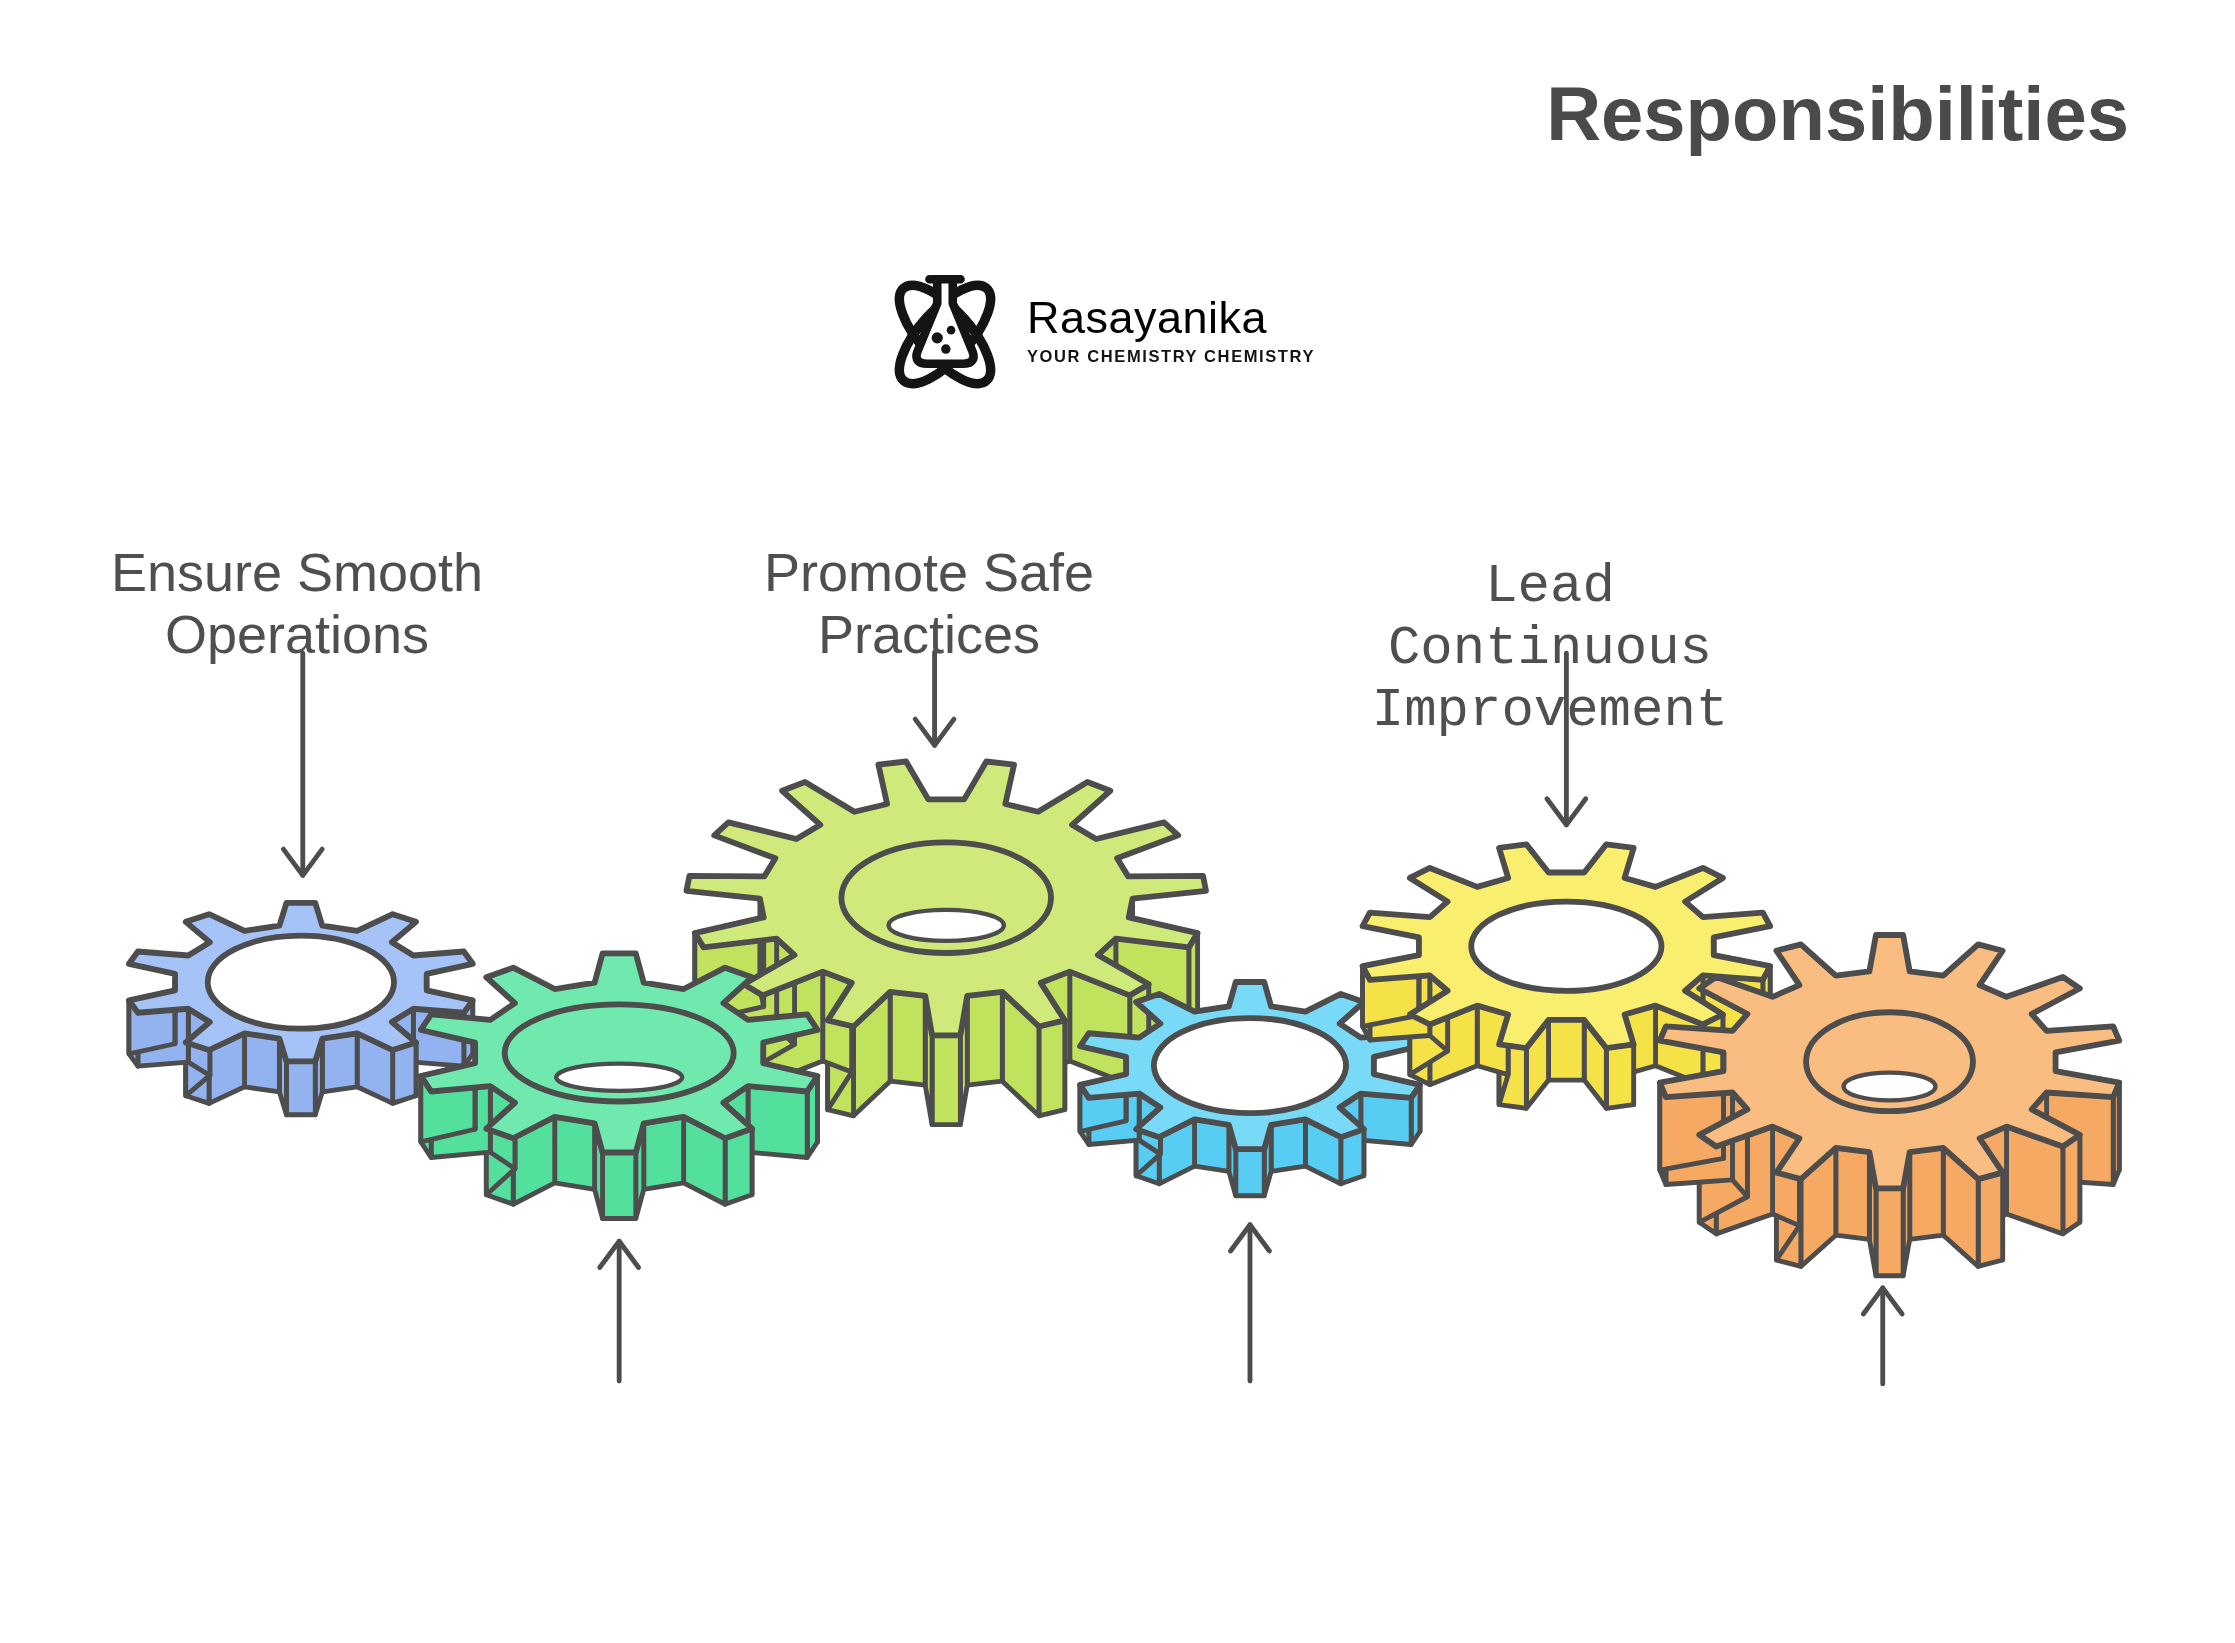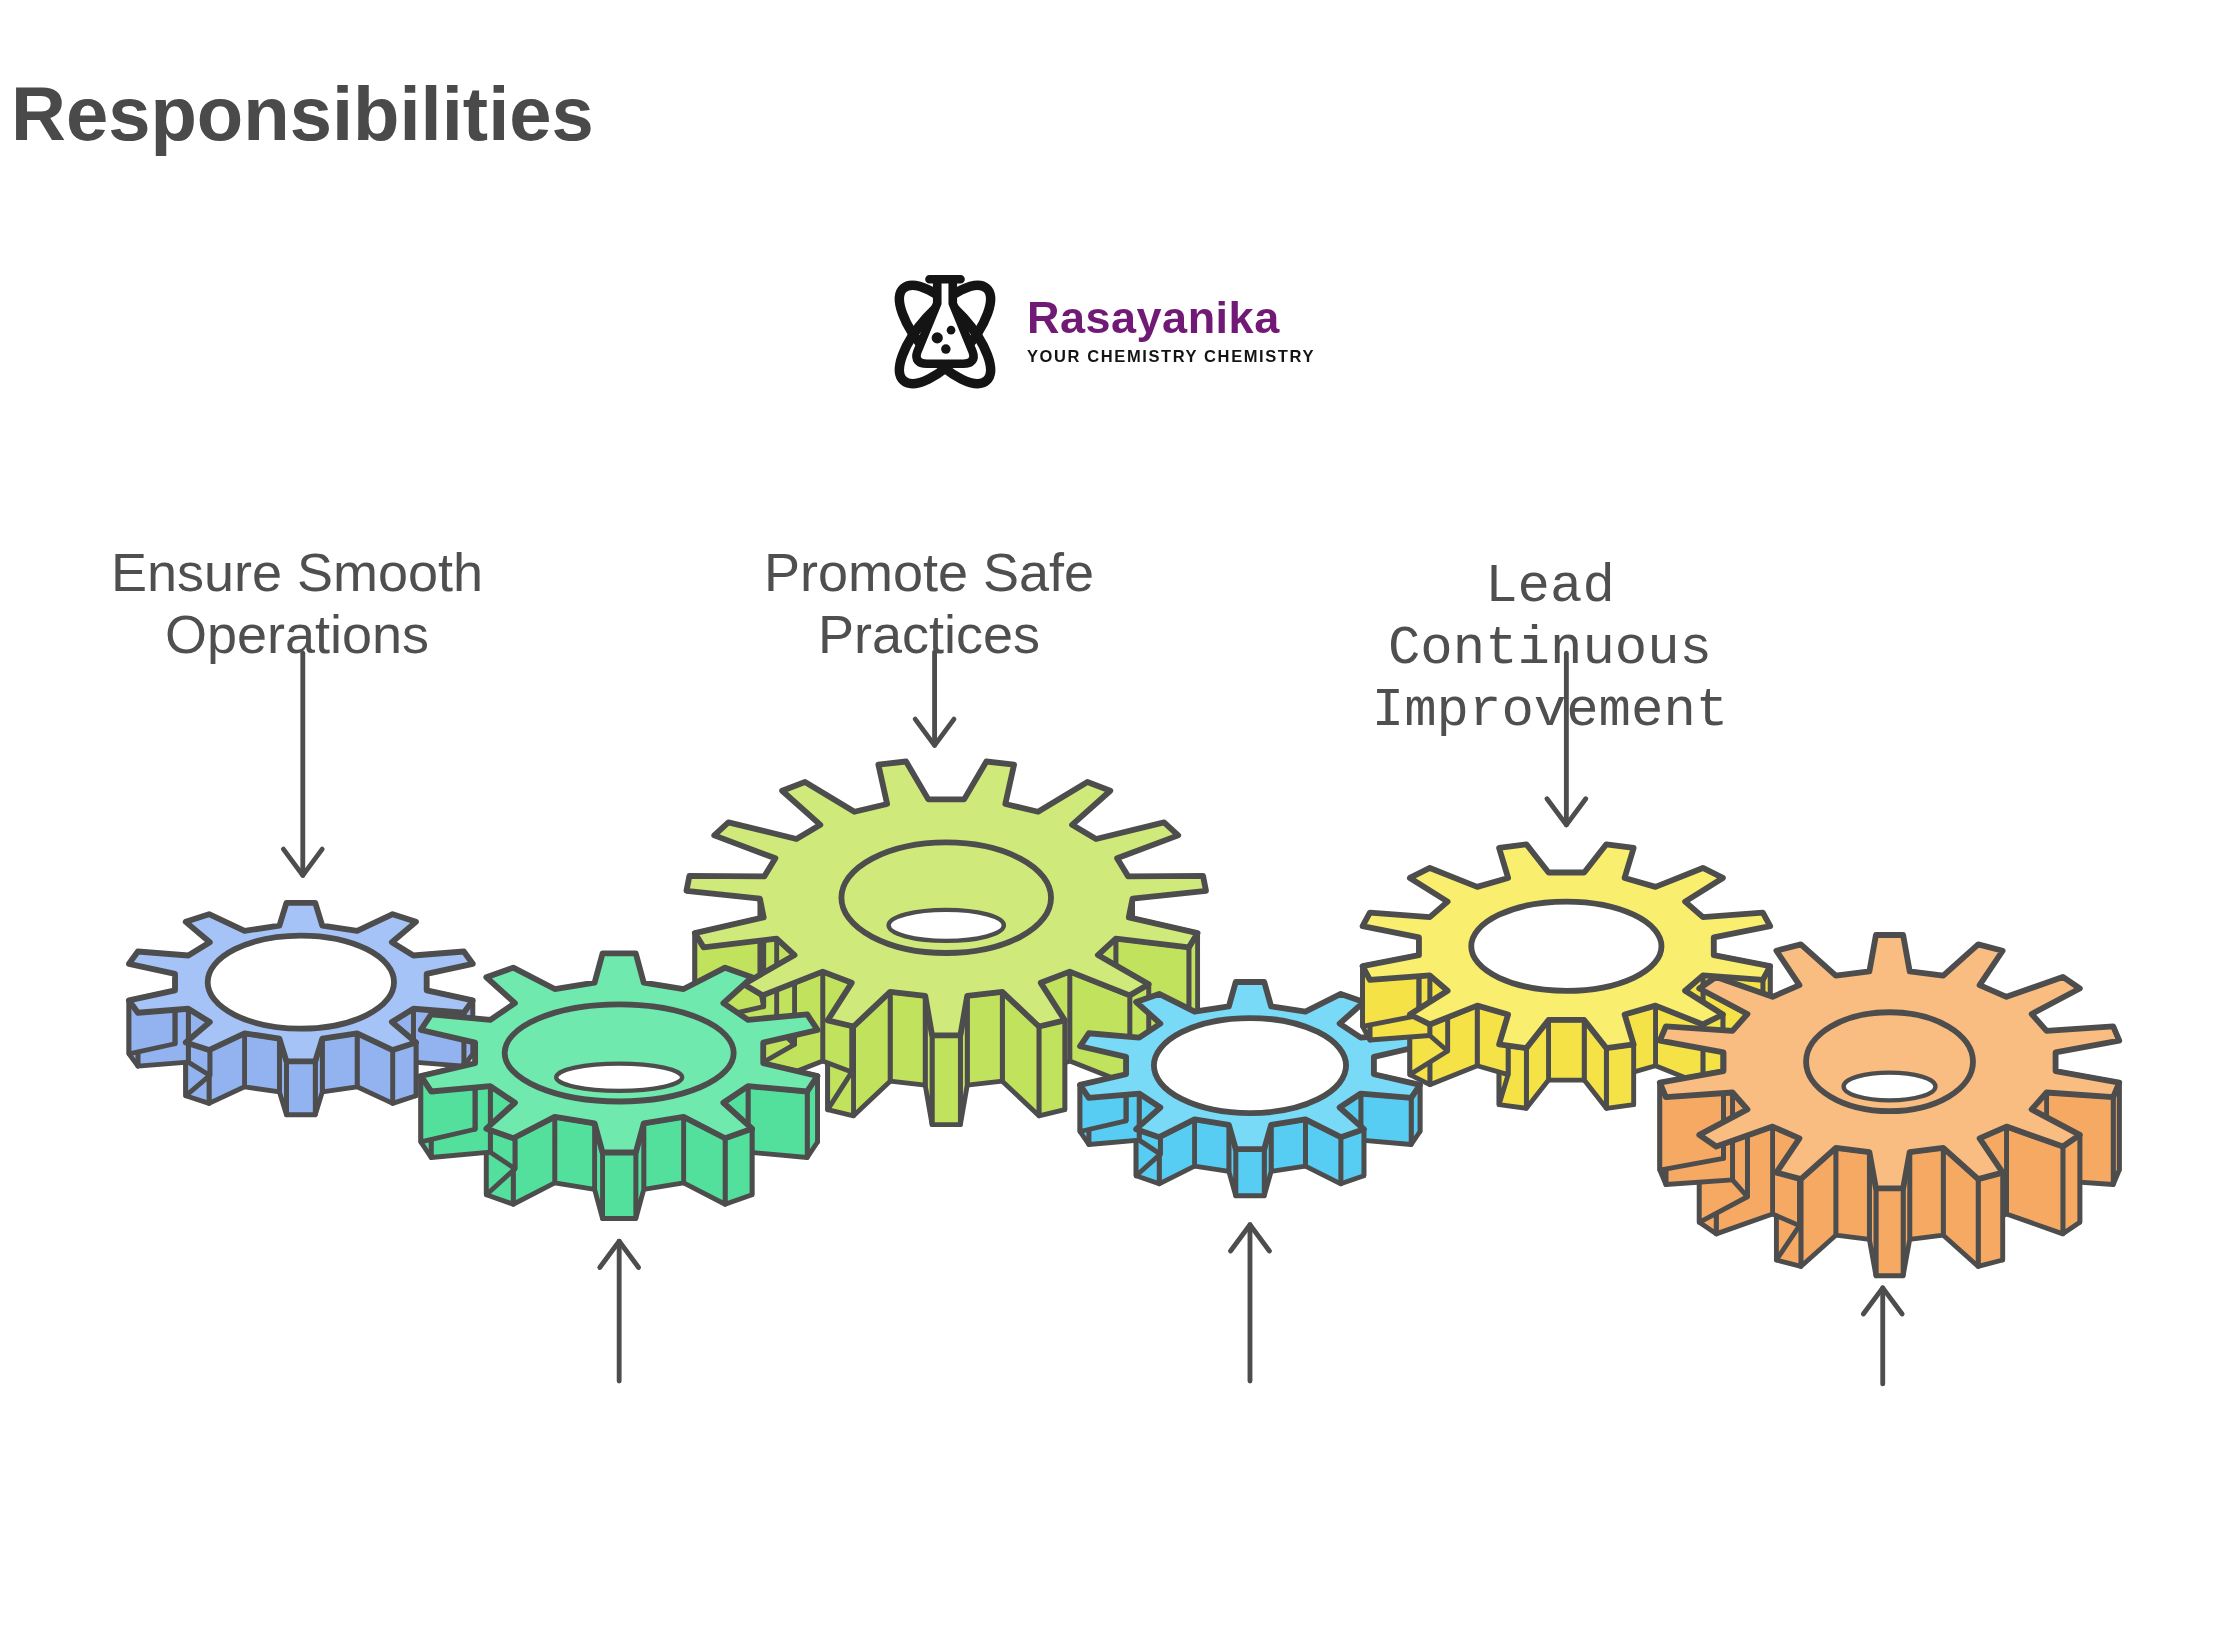--- a/index.html
+++ b/index.html
@@ -1,26 +1,26 @@
 <!DOCTYPE html>
 <html><head>
 <meta charset="utf-8">
 <style>
   html,body{margin:0;padding:0;background:#ffffff;}
   #canvas{
     position:relative;width:2236px;height:1644px;background:#ffffff;overflow:hidden;
     font-family:"Liberation Sans", sans-serif;
   }
   .title{
-    position:absolute;left:4px;top:70px;width:2106px;text-align:left;
+    position:absolute;left:16px;top:70px;width:2106px;text-align:right;
     font-size:76px;font-weight:bold;color:#4a4a4a;letter-spacing:0;padding-left:7px;
   }
   .logo-icon{position:absolute;left:876px;top:262px;}
   .logo-text{position:absolute;left:1027px;top:293px;display:flex;flex-direction:column;}
-  .brand{font-size:45px;font-weight:bold;color:#701a75;letter-spacing:0.5px;line-height:50px;}
+  .brand{font-size:45px;font-weight:normal;color:#000000;letter-spacing:0.5px;line-height:50px;}
   .tagline{font-size:16.5px;font-weight:bold;color:#141414;letter-spacing:1.6px;margin-top:3.9px;}
   .label{
     position:absolute;font-size:54px;line-height:62px;color:#4f4f4f;text-align:center;margin-top:44px;
   }
   #gearsvg{position:absolute;left:0;top:0;}
   .l1{left:74px;top:497px;width:446px;}
   .l2{left:706px;top:497px;width:446px;}
   .l3{left:1317px;top:512px;width:466px;font-family:Liberation Mono, monospace;}
   .l4{left:297px;top:1382px;width:563px;}
   .l5{left:1090px;top:1415px;width:320px;}

